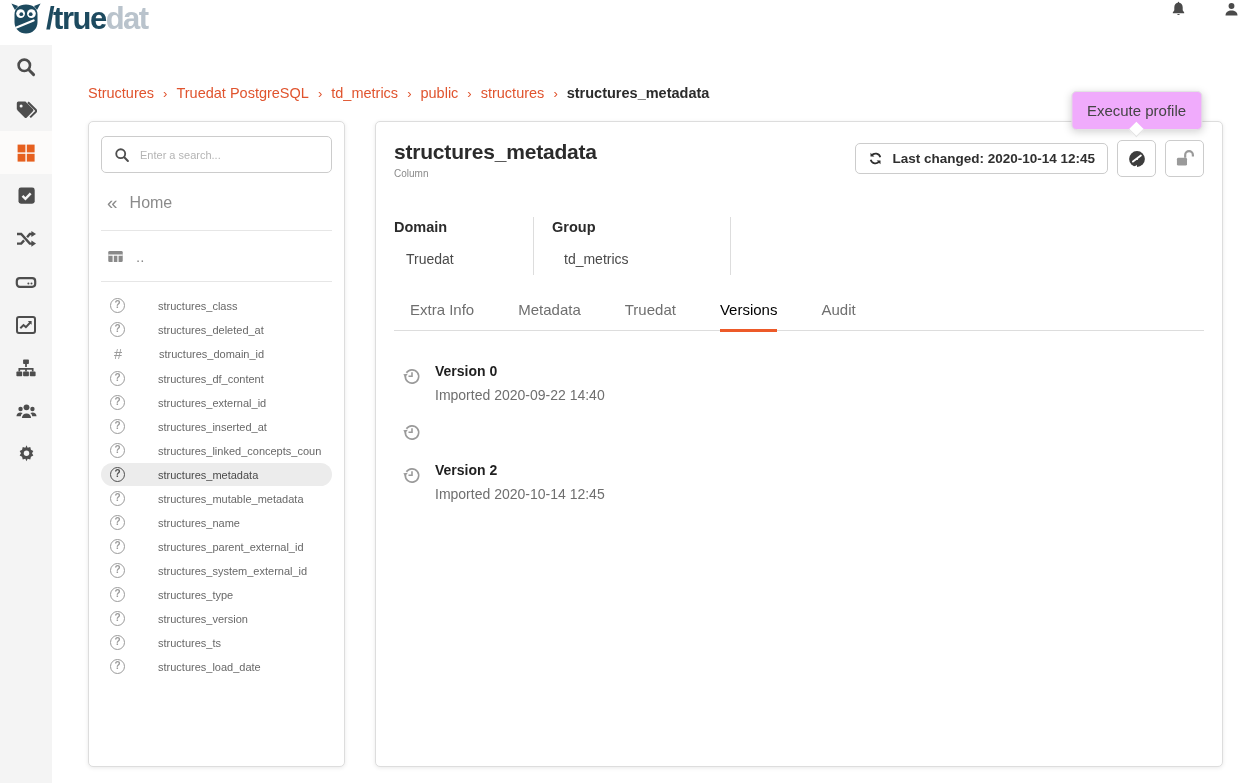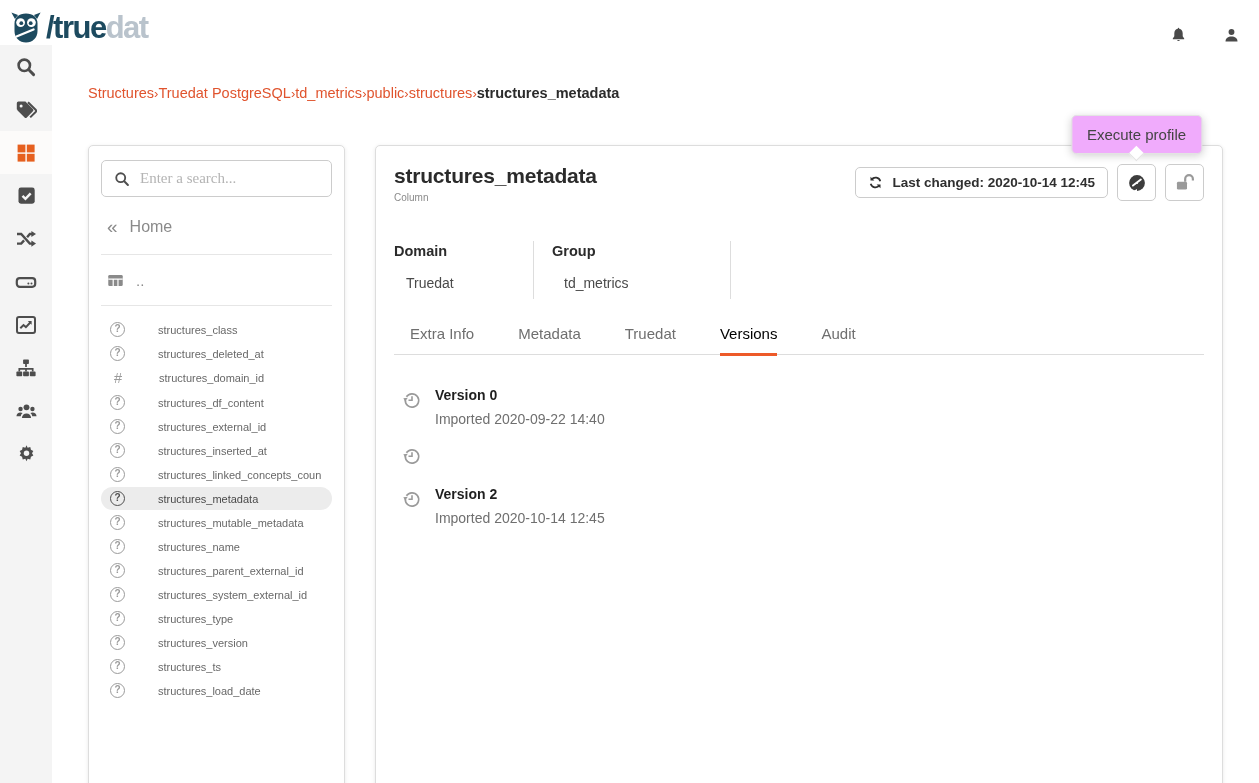--- a/index.html
+++ b/index.html
@@ -1,48 +1,48 @@
 <!DOCTYPE html>
 <html><head>
 <meta charset="utf-8">
 <style>
   * { box-sizing: border-box; margin: 0; padding: 0; }
   html,body { width:1259px; height:783px; overflow:hidden; background:#fff;
     font-family:"Liberation Sans", sans-serif; color:#333; }
 
   
-  .topbar { height:45px; display:flex; align-items:flex-end; padding:0 14px 0 8px; background:#fff;gap:40px; }
+  .topbar { height:45px; display:flex; align-items:flex-start; padding:0 14px 0 8px; background:#fff;gap:40px; }
   .logo { display:flex; align-items:center; gap:2px; cursor:pointer; }
   .logo-text { font-size:31px; font-weight:800; letter-spacing:-1.5px; line-height:1; }
   .logo-primary { color:#1d4a5f; }
   .logo-secondary { color:#b9c3cc; }
   .topbar-actions { margin-left:auto; display:flex; gap:34px; align-items:center; padding-right:4px; }
   .topbar-icon { cursor:pointer; display:flex; align-items:center; }
 
   
   .rail { position:absolute; top:45px; left:0; bottom:0; width:52px; background:#f4f4f4; }
   .rail-item { height:43px; display:flex; align-items:center; justify-content:center; cursor:pointer; }
   .rail-item.active { background:#fcfbfa; }
 
   
   .content { position:absolute; top:45px; left:52px; right:0; bottom:0; padding:40px 36px 0; background:#fff; }
-  .breadcrumb { display:flex; align-items:center; font-size:14.5px; margin-bottom:44px; }
+  .breadcrumb { display:flex; align-items:center; gap:9px; font-size:14.5px; margin-bottom:20px; }
   .crumb { color:#e0542e; text-decoration:none; cursor:pointer; }
   .crumb-sep { color:#e0542e; font-size:13px; }
   .crumb-current { color:#2b2b2b; font-weight:700; }
 
   .cards { display:flex; gap:30px; height:646px; }
   .card { background:#fff; border:1px solid #ddd; border-radius:5px; box-shadow:0 1px 4px rgba(0,0,0,.09); }
 
   
   .side-card { width:257px; padding:14px 12px; overflow:hidden; flex:none; }
   .search-box { display:flex; align-items:center; gap:10px; border:1px solid #ccc; border-radius:5px;
     height:37px; padding:0 12px; }
-  .search-box input { border:none; outline:none; flex:1; font-size:15px; color:#555;
-    font-family:Liberation Serif, serif; }
+  .search-box input { border:none; outline:none; flex:1; font-size:11px; color:#555;
+    font-family:Liberation Sans, sans-serif; }
   .search-box input::placeholder { color:#b4b4b4; }
   .home-row { display:flex; align-items:center; gap:12px; color:#8a8a8a; font-size:16px;
     padding:20px 6px 18px; border-bottom:1px solid #e6e6e6; cursor:pointer; }
   .home-chevrons { font-size:19px; line-height:1; color:#8a8a8a; }
   .parent-row { display:flex; align-items:center; gap:12px; color:#8a8a8a; font-size:15px;
     padding:17px 6px 16px; border-bottom:1px solid #e6e6e6; cursor:pointer; }
   .field-list { margin-top:12px; }
   .field-row { display:flex; align-items:center; gap:12px; padding:4px 9px; margin:1px 0;
     border-radius:14px; cursor:pointer; }
   .field-row.selected { background:#ececec; }

